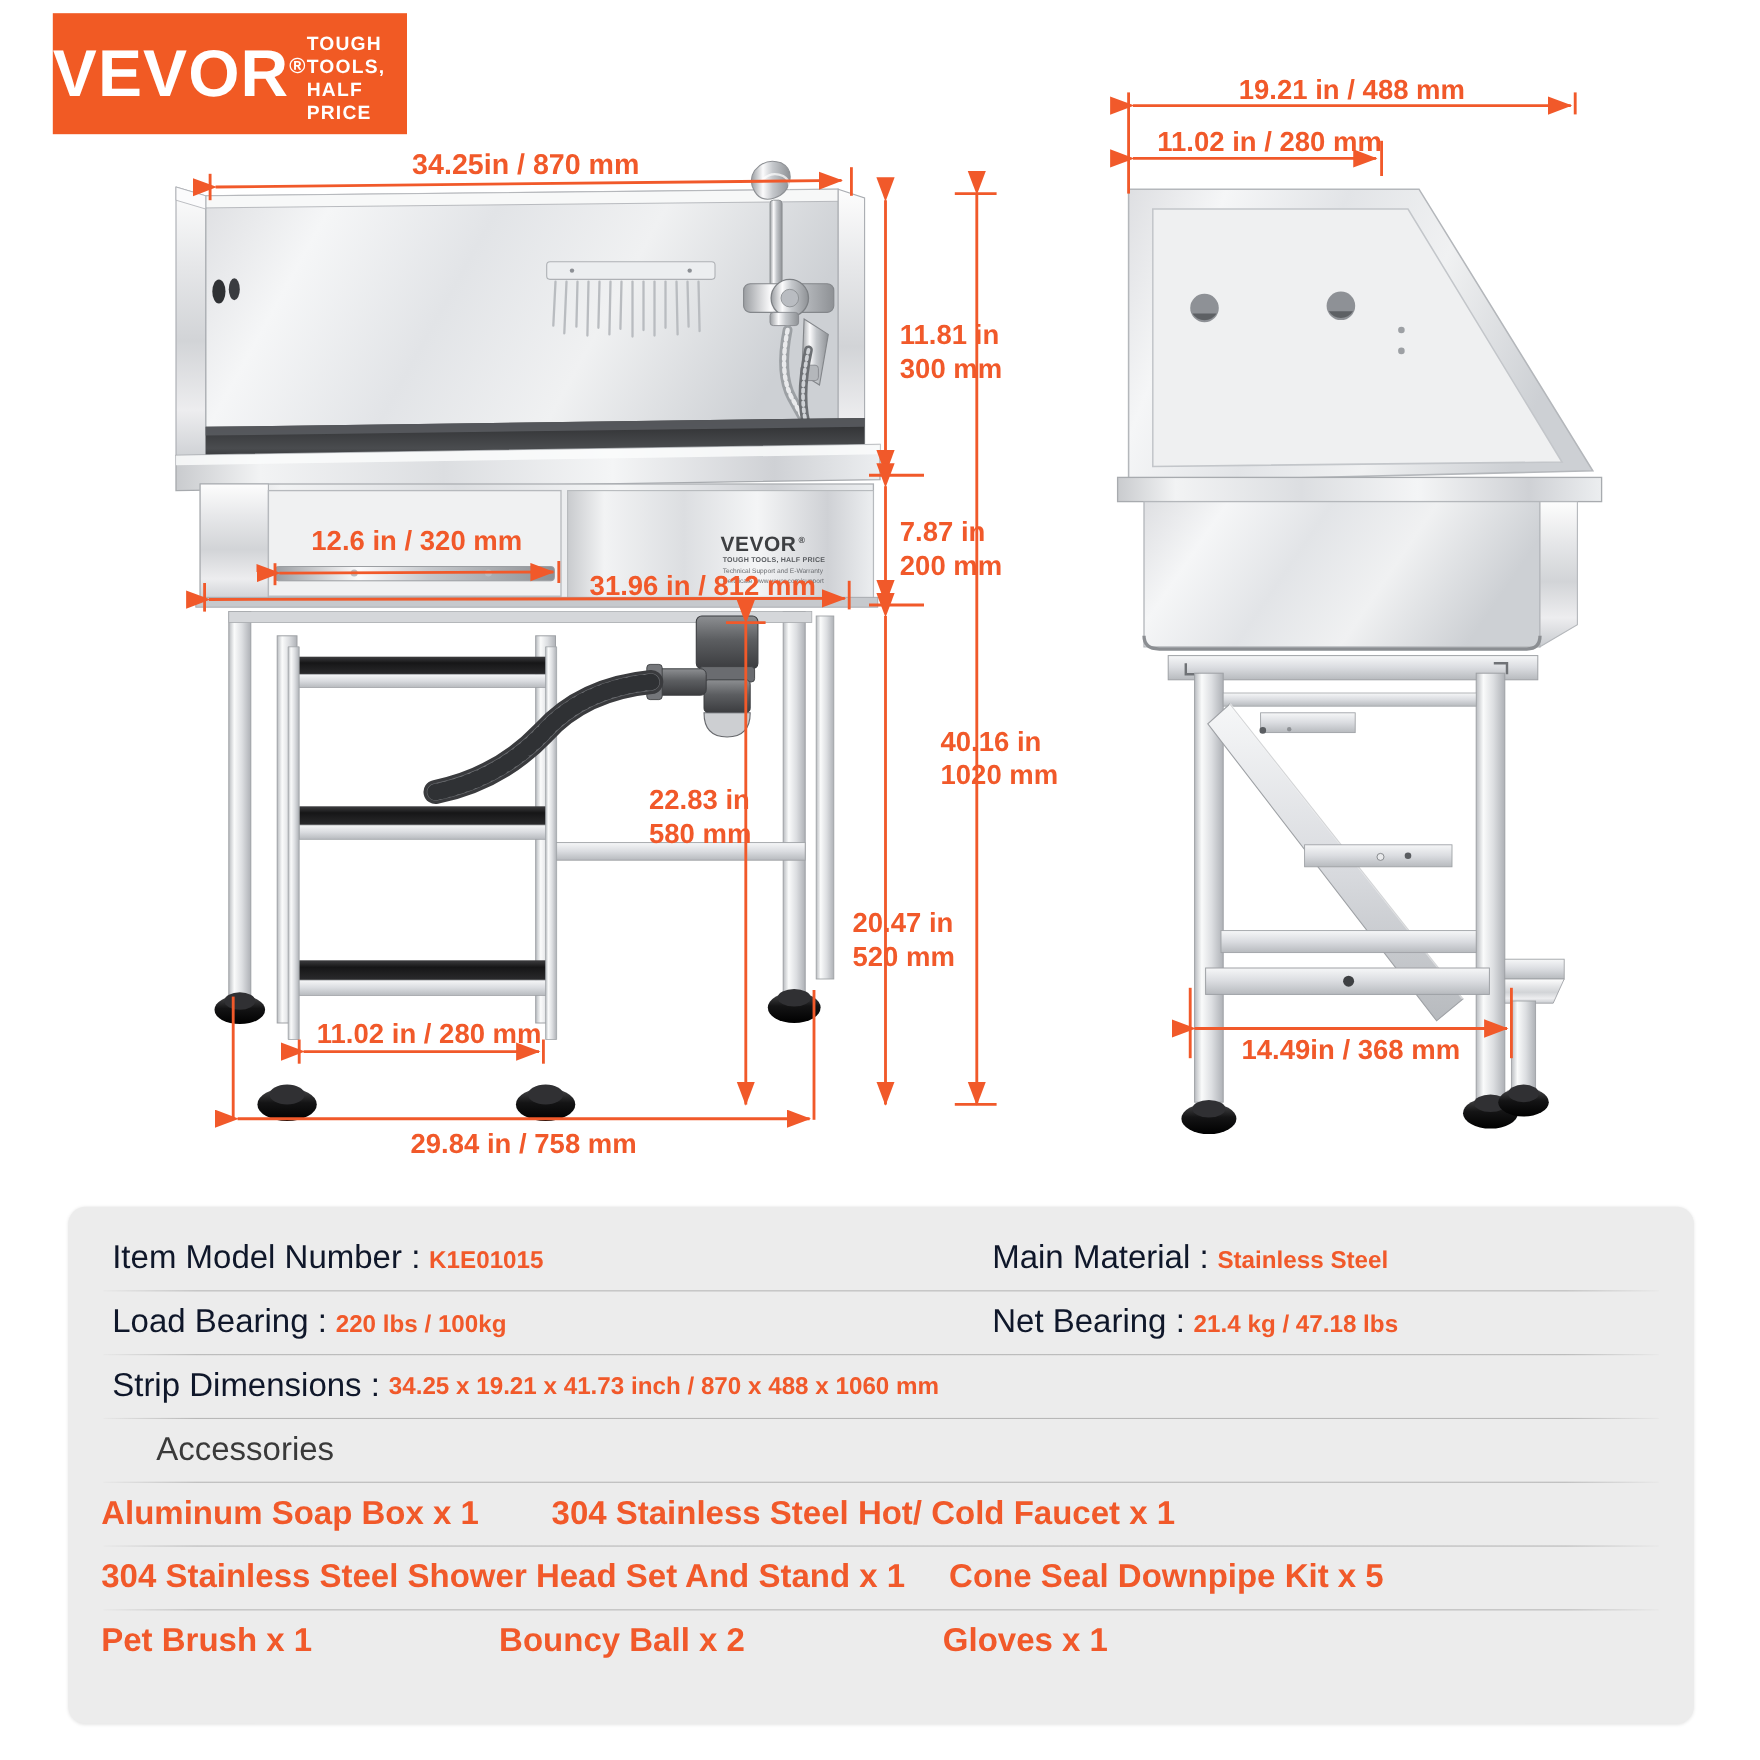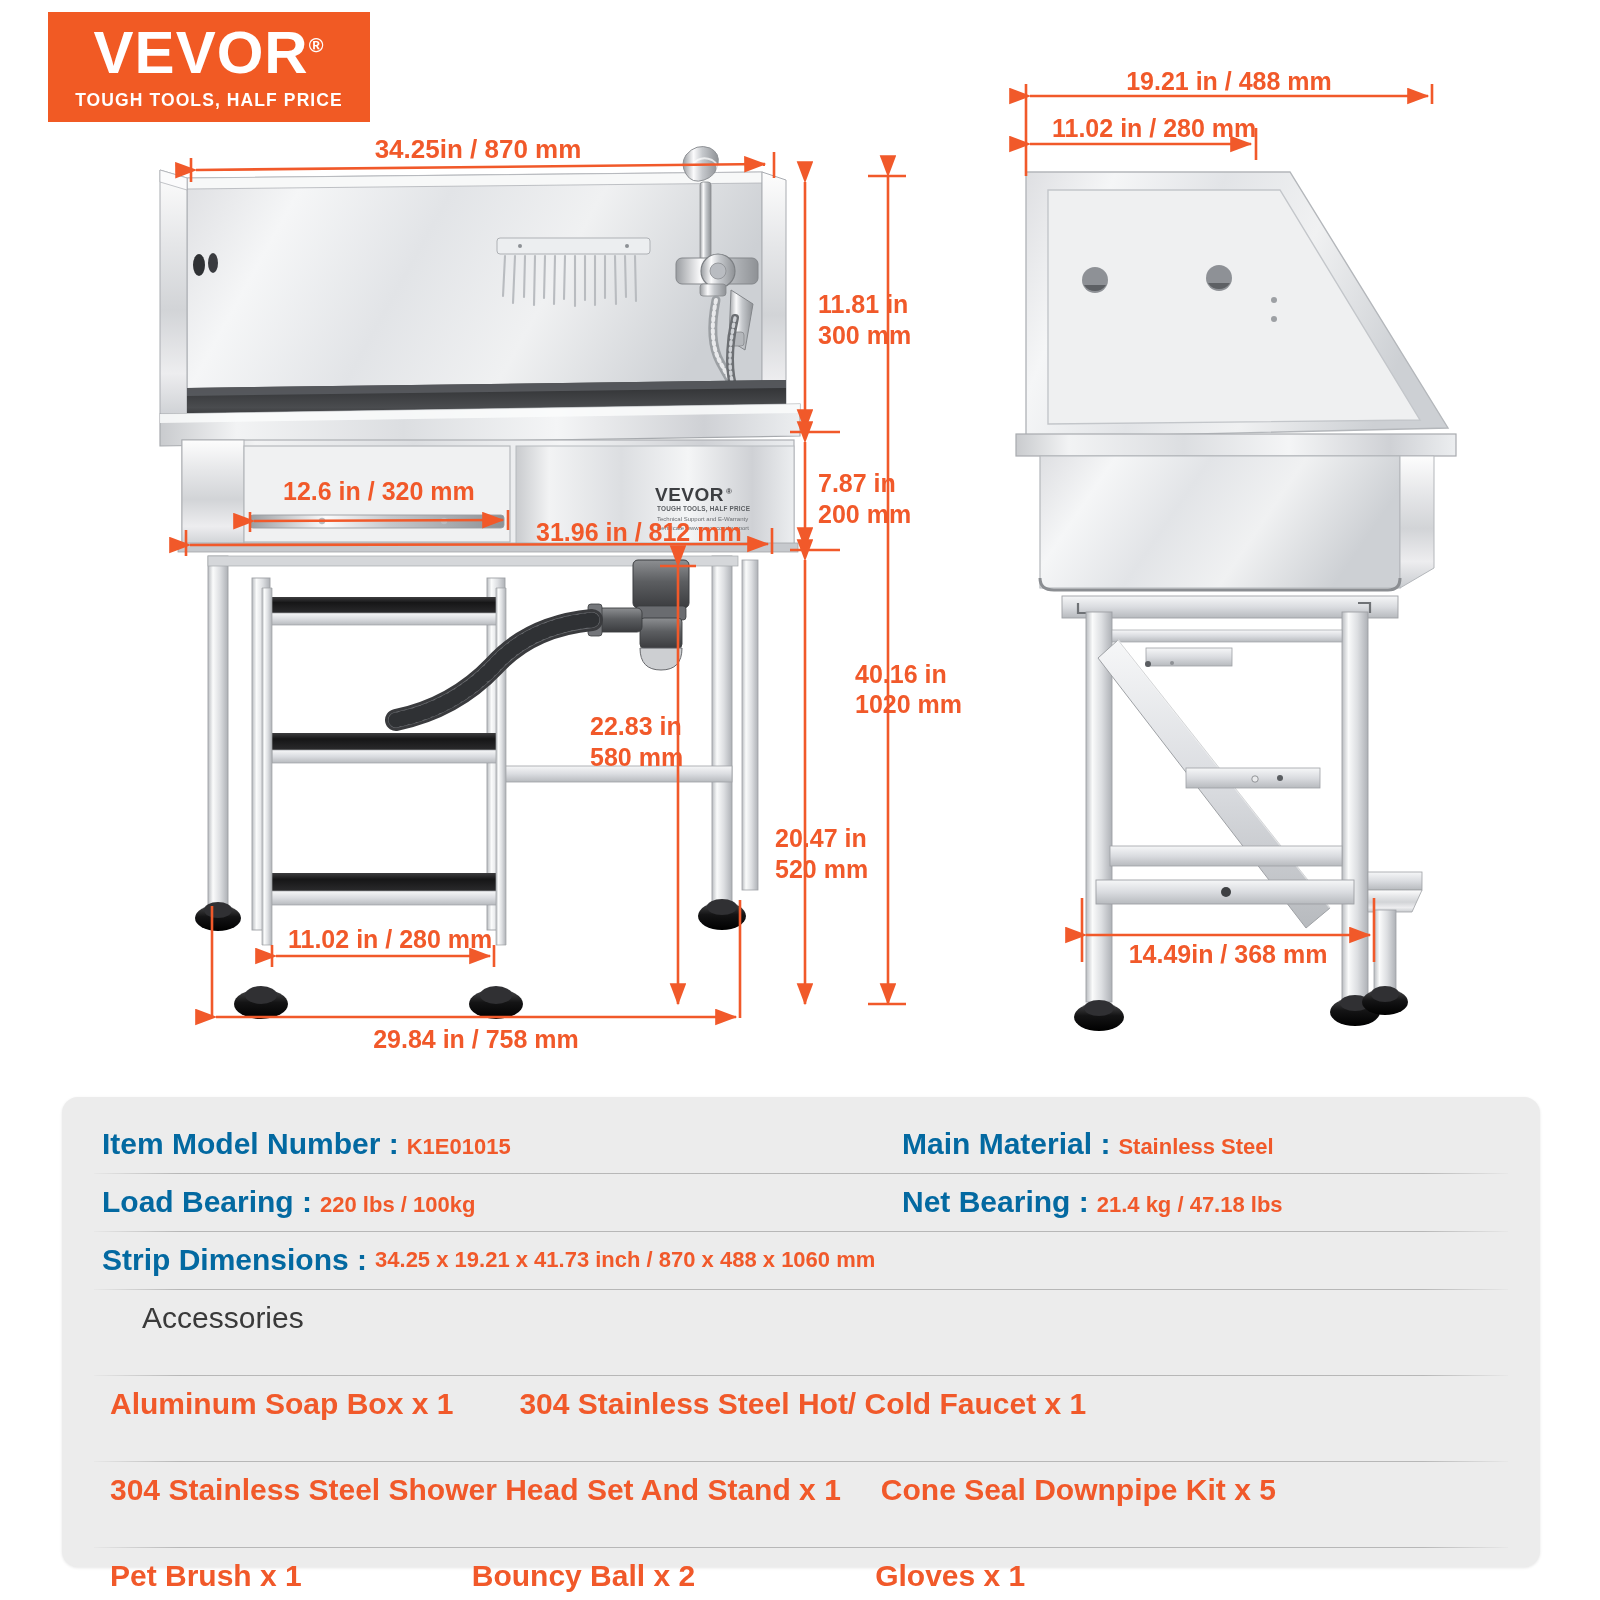--- a/index.html
+++ b/index.html
@@ -16,21 +16,21 @@
     width: 1600px; height: 1600px;
     background: #ffffff;
   }
 
   
   .logo-box {
     position: absolute;
     left: 48px; top: 12px;
     width: 322px; height: 110px;
     background: #F15A24;
-    display: flex; flex-direction: column;
+    display: flex; flex-direction: row;
     align-items: center; justify-content: center;
   }
   .logo-word {
     color: #ffffff;
     font-size: 60px;
     font-weight: bold;
     letter-spacing: 1px;
     line-height: 1;
     position: relative;
     font-family: "Liberation Sans", sans-serif;
@@ -73,43 +73,43 @@
     padding: 0 40px;
   }
   .spec-row + .spec-row::before {
     content: "";
     position: absolute;
     left: 32px; right: 32px; top: 0;
     height: 1px;
     background: linear-gradient(to right, rgba(150,150,150,0.05), rgba(140,140,140,0.55) 6%, rgba(140,140,140,0.55) 94%, rgba(150,150,150,0.05));
   }
   .lbl {
-    color: #0369a1;
+    color: #0f172a;
     font-size: 30px;
-    font-weight: bold;
+    font-weight: normal;
     white-space: nowrap;
     text-align: center;
   }
   .val {
     color: #F1592A;
     font-size: 22px;
     font-weight: bold;
     white-space: nowrap;
     margin-left: 8px;
   }
   .cell-left { display: flex; align-items: baseline; width: 800px; }
   .cell-right { display: flex; align-items: baseline; }
   .acc-head { color: #3a3a3a; font-size: 30px; margin-left: 40px; }
   .acc-item {
     color: #F1592A;
     font-size: 30px;
     font-weight: bold;
     white-space: nowrap;
   }
-  .acc-row { padding: 0 48px; margin-top: 28px; }
+  .acc-row { padding: 0 30px; }
   .gap-a { width: 66px; display:inline-block; }
   .gap-b { width: 40px; display:inline-block; }
   .gap-c { width: 170px; display:inline-block; }
   .gap-d { width: 180px; display:inline-block; }
   .gap-e { width: 112px; display:inline-block; }
 
   
   text { font-family: "Liberation Sans", sans-serif; }
   .dimtext { fill: #F1592A; font-weight: bold; }
 </style>

